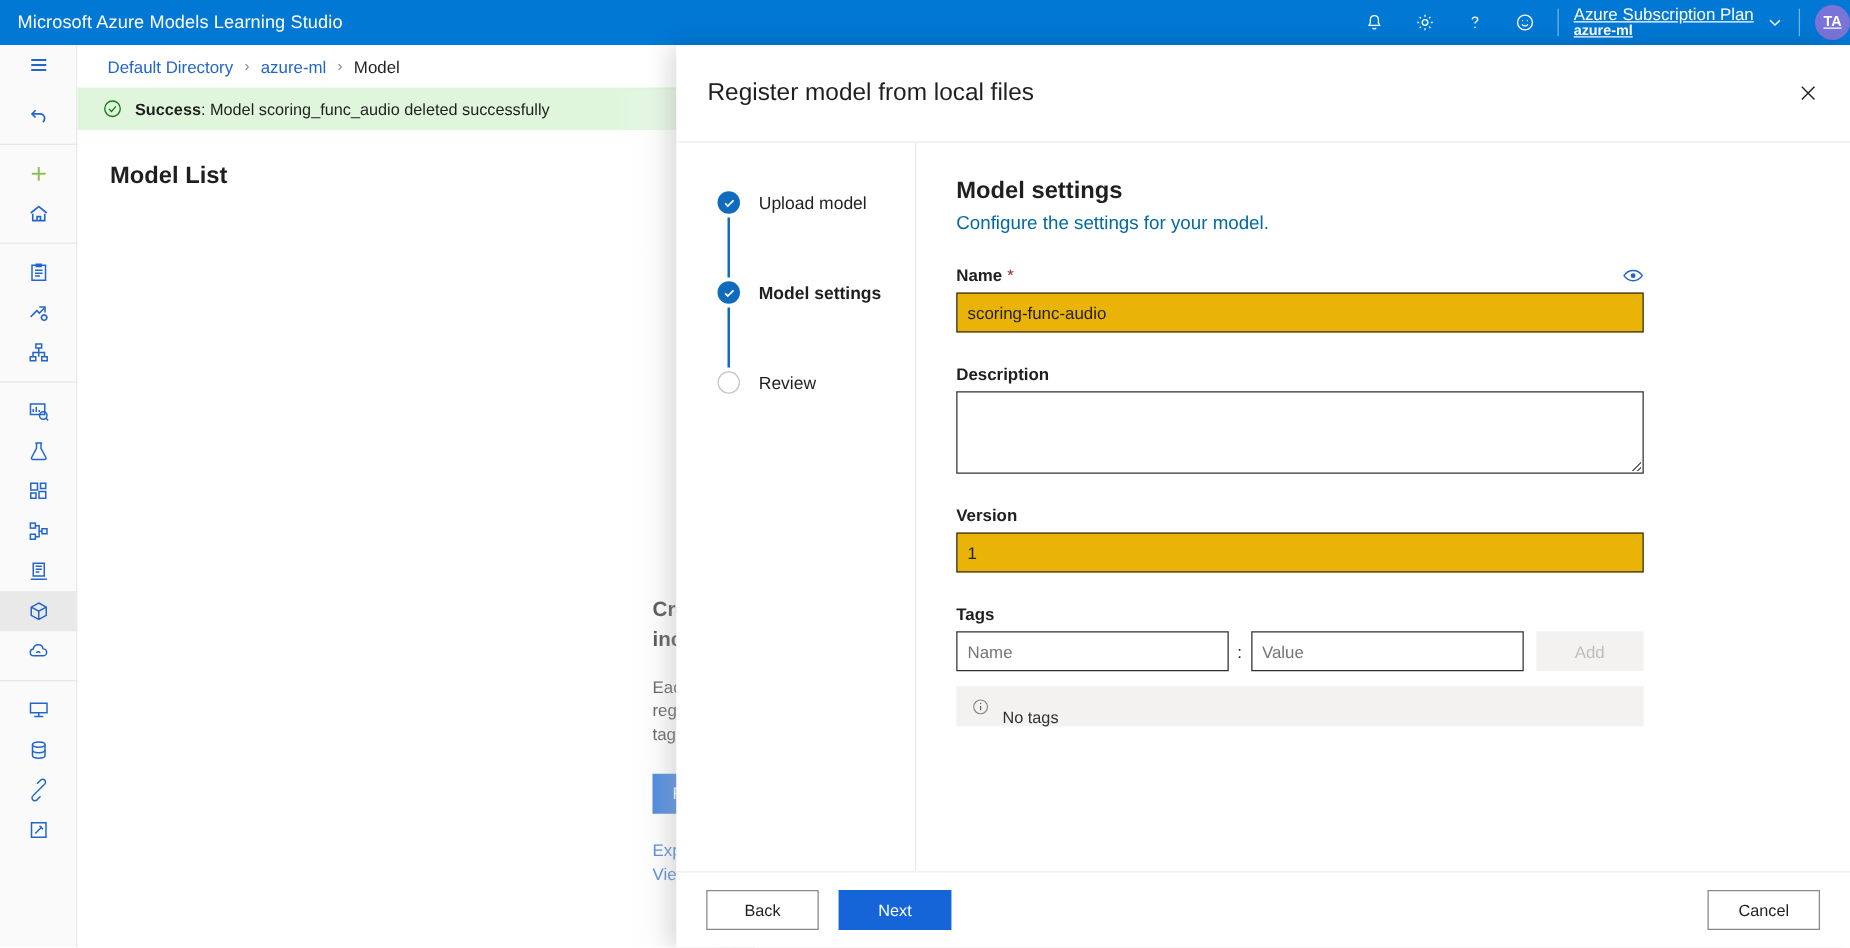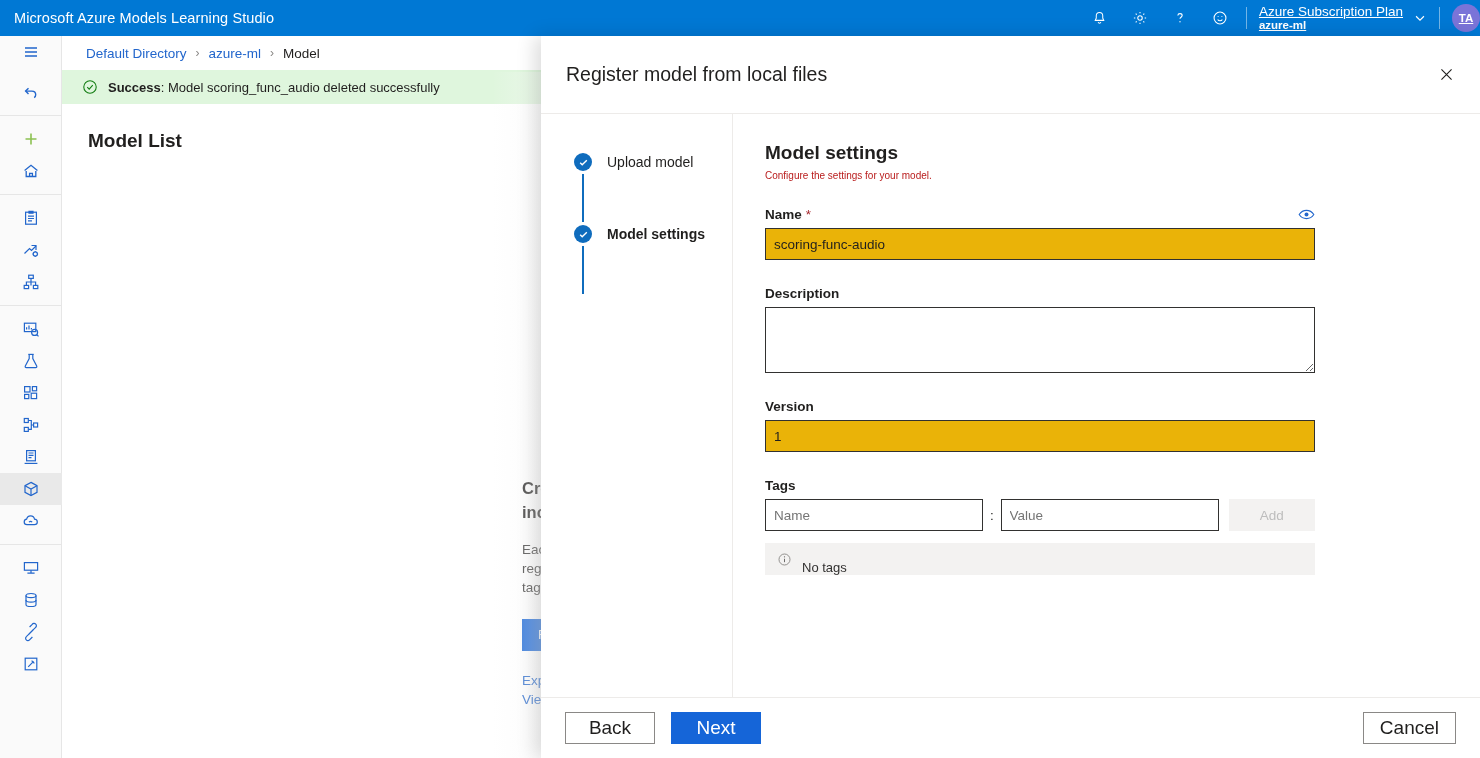--- a/index.html
+++ b/index.html
@@ -127,21 +127,21 @@
     display: flex; align-items: center; justify-content: center;
     background: #0f6cbd; color: #ffffff;
   }
   .step-dot.todo { background: #ffffff; border: 1.5px solid #c8c6c4; }
   .step-label { font-size: 14px; color: #201f1e; margin-left: 15px; white-space: nowrap; }
   .step-label.active { font-weight: bold; }
   .step-bar { width: 2px; height: 48px; background: #0f6cbd; margin-left: 41px; }
 
   .form { flex: 1 1 auto; padding: 28px 0 0 32px; min-width: 0; }
   .form-h { font-size: 19px; font-weight: bold; color: #201f1e; }
-  .form-sub { font-size: 10px; color: #b91c1c; margin-top: 6px; }
+  .form-sub { font-size: 15px; color: #0369a1; margin-top: 6px; }
 
   .field { margin-top: 26px; width: 550px; }
   .field-lbl-row { display: flex; align-items: center; }
   .field-lbl { font-size: 13.5px; font-weight: bold; color: #201f1e; }
   .req { color: #a4262c; margin-left: 4px; font-size: 13.5px; }
   .eye { margin-left: auto; color: #2266cc; display: flex; align-items: center; }
 
   .inp {
     width: 550px; height: 32px; border: 1px solid #323130; background: #eab308;
     font-family: "Liberation Sans", sans-serif; font-size: 13.5px; color: #201f1e;
@@ -174,21 +174,21 @@
     display: flex; align-items: center; padding-left: 12px;
     font-size: 13px; color: #323130;
   }
   .notags span.t { margin-left: 10px; margin-top: 16px; }
 
   .panel-foot {
     height: 61px; flex: none; border-top: 1px solid #edebe9;
     display: flex; align-items: center; padding: 0 24px 0 24px;
   }
   .btn {
-    height: 32px; min-width: 90px; padding: 0 16px; font-size: 19px;
+    height: 32px; min-width: 90px; padding: 0 16px; font-size: 13px;
     font-family: "Liberation Sans", sans-serif; cursor: pointer;
     display: inline-flex; align-items: center; justify-content: center;
   }
   .btn-sec { background: #ffffff; border: 1px solid #8a8886; color: #201f1e; }
   .btn-pri { background: #1565d8; border: 1px solid #1565d8; color: #ffffff; margin-left: 16px; }
   .btn-cancel { margin-left: auto; }
 
   svg { display: block; }
 </style>
 </head>
@@ -449,20 +449,24 @@
         <div class="step">
           <span class="step-dot">
             <svg width="11" height="11" viewBox="0 0 12 12" fill="none" stroke="#ffffff" stroke-width="1.5">
               <path d="M2.4 6.2l2.2 2.3L9.6 3.6"></path>
             </svg>
           </span>
           <span class="step-label active">Model settings</span>
         </div>
         <div class="step-bar"></div>
 
+        <div class="step">
+          <span class="step-dot todo"></span>
+          <span class="step-label">Review</span>
+        </div>
       </div>
 
       <div class="form">
         <div class="form-h">Model settings</div>
         <div class="form-sub">Configure the settings for your model.</div>
 
         <div class="field">
           <div class="field-lbl-row">
             <span class="field-lbl">Name</span>
             <span class="req">*</span>

